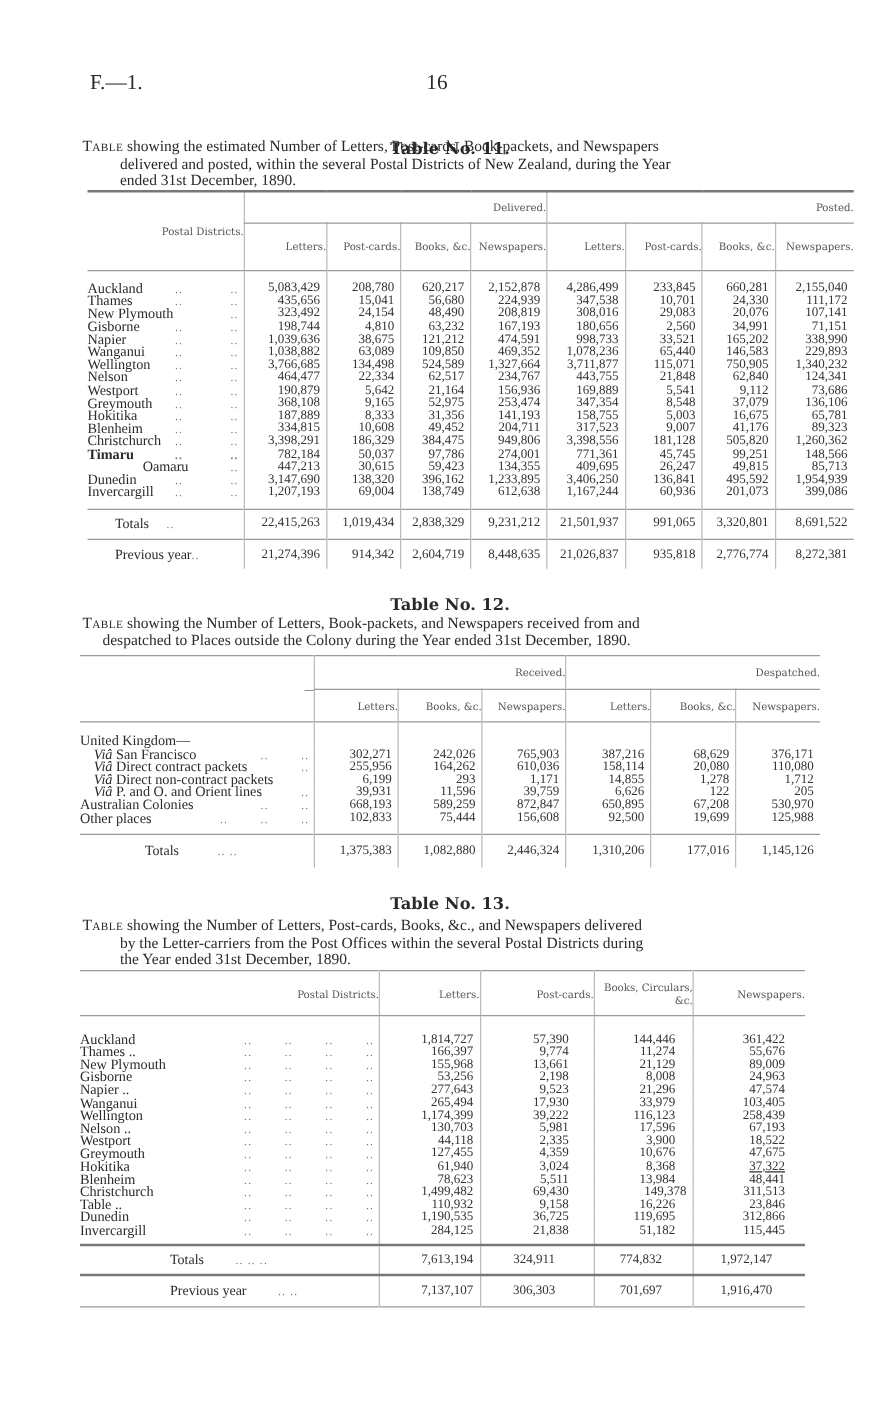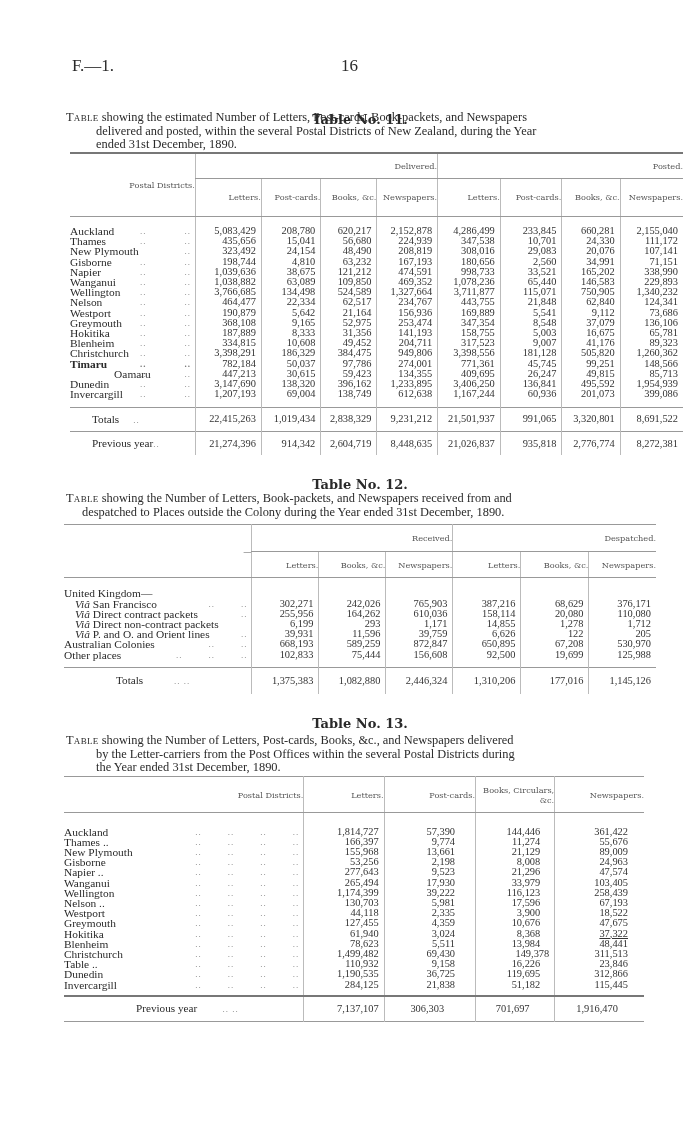--- a/index.html
+++ b/index.html
@@ -588,20 +588,27 @@
       </tr>
       <tr style="height: 6px;">
         <td></td>
         <td class="vl"></td>
         <td class="vl"></td>
         <td class="vl"></td>
         <td class="vl"></td>
       </tr>
     </tbody>
   <tbody>
+    <tr style="height:24px;" class="htt">
+      <td class="name tot-label" style="padding-left:72px;"><span>Totals</span> &nbsp; &nbsp; &nbsp; &nbsp; <span class="dots">..        ..        ..</span></td>
+      <td class="num vl">7,613,194</td>
+      <td class="num vl" style="text-align:center;">324,911</td>
+      <td class="num vl" style="text-align:center;">774,832</td>
+      <td class="num vl" style="text-align:center;">1,972,147</td>
+    </tr>
     <tr style="height:26px;" class="htt">
       <td class="name tot-label" style="padding-left:72px;"><span>Previous year</span> &nbsp; &nbsp; &nbsp; &nbsp; <span class="dots">..        ..</span></td>
       <td class="num vl">7,137,107</td>
       <td class="num vl" style="text-align:center;">306,303</td>
       <td class="num vl" style="text-align:center;">701,697</td>
       <td class="num vl" style="text-align:center;">1,916,470</td>
     </tr>
     <tr style="height:12px;" class="ht">
         <td colspan="5"></td>
       </tr>

